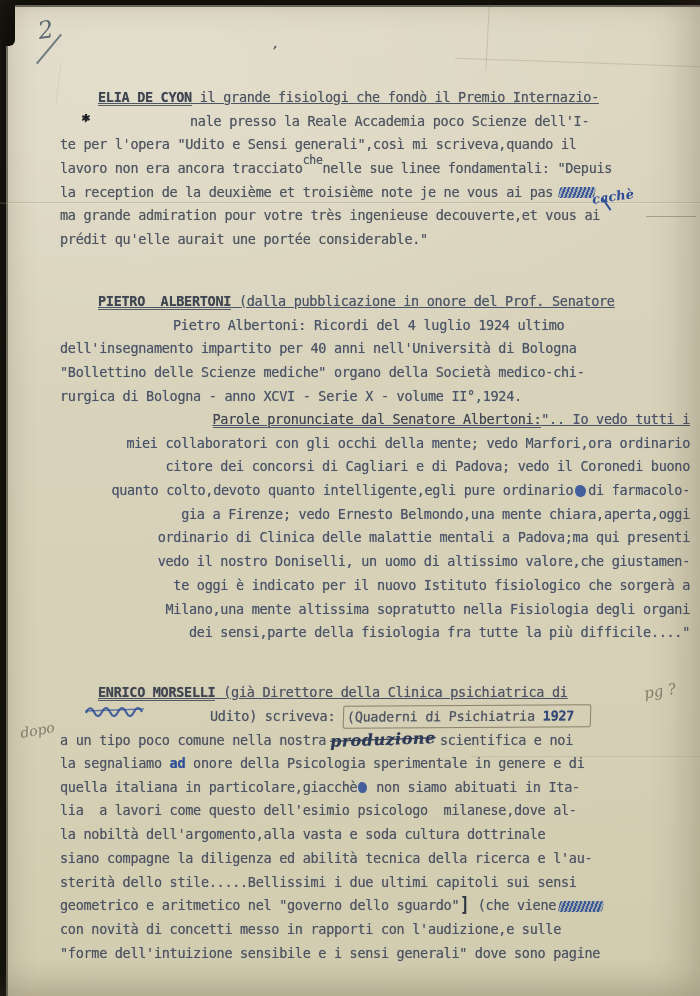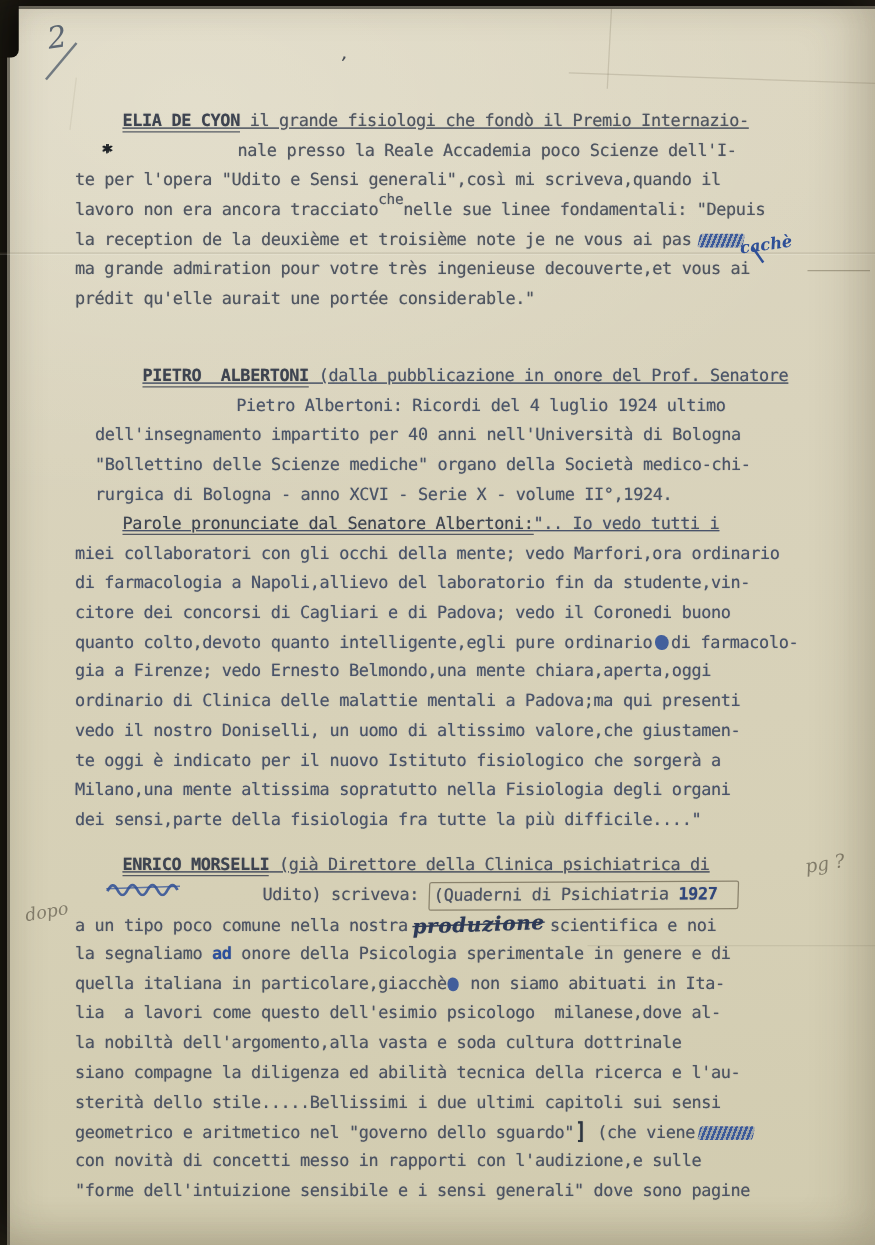--- a/index.html
+++ b/index.html
@@ -16,21 +16,21 @@
     background:linear-gradient(#0c0b09 0 5px, rgba(12,11,9,.55) 5px 7px, transparent 7px);}
   .edge-left{position:absolute;left:0;top:0;width:9px;height:996px;
     background:linear-gradient(90deg,#0c0b09 0 6px, rgba(12,11,9,.5) 6px 8px, transparent 8px);}
   .edge-corner{position:absolute;left:0;top:0;width:15px;height:46px;background:#0c0b09;border-radius:0 0 6px 0;}
   .crease{position:absolute;background:rgba(116,106,84,.22);pointer-events:none;}
   .shine{position:absolute;background:rgba(255,255,250,.32);pointer-events:none;}
 
   .col{position:absolute;left:60px;width:630px;}
   .ln{height:23.7px;line-height:23.7px;font-size:13.5px;letter-spacing:-0.3px;white-space:pre;
       text-shadow:0 0 0.7px rgba(44,54,76,.5);}
-  .p1 .ln{color:#4f5560;} .p2 .ln{color:#4a5468;margin-left:16px;} .p3 .ln{color:#49536a;} .p4 .ln{color:#4c5363;}
+  .p1 .ln{color:#4f5560;} .p2 .ln{color:#4a5468;} .p3 .ln{color:#49536a;text-align:right;} .p4 .ln{color:#4c5363;}
   .ind13{padding-left:13px;} .ind38{padding-left:38px;text-decoration:underline;} .ind113{padding-left:113px;}
   .ind130{padding-left:130px;} .ind150{padding-left:150px;}
   .head{font-weight:bold;color:#3e4450;border-bottom:1.4px solid rgba(62,68,82,.85);}
 
   .ins-up{display:inline-block;transform:translateY(-9px);font-size:11.5px;}
   .blot{display:inline-block;vertical-align:middle;background:#2e4f97;border-radius:45% 55% 50% 50%;opacity:.88;}
   .scratch{display:inline-block;vertical-align:middle;height:11px;border-radius:2px;opacity:.92;
     background:repeating-linear-gradient(100deg,#2e4f97 0 2px, rgba(46,79,151,.30) 2px 4px);
     transform:skewX(-12deg);}
   .hand{font-family:"DejaVu Serif",serif;font-style:italic;}
@@ -103,21 +103,20 @@
     <div class="ln ind38"><span class="head">PIETRO  ALBERTONI</span><span> (dalla pubblicazione in onore del Prof. Senatore</span></div>
     <div class="ln ind113">Pietro Albertoni: Ricordi del 4 luglio 1924 ultimo</div>
     <div class="ln">dell'insegnamento impartito per 40 anni nell'Università di Bologna</div>
     <div class="ln">"Bollettino delle Scienze mediche" organo della Società medico-chi-</div>
     <div class="ln">rurgica di Bologna - anno XCVI - Serie X - volume II°,1924.</div>
   </div>
 
   <div class="col p3" style="top:408px;">
     <div class="ln ind38"><span class="head" style="font-weight:normal;">Parole pronunciate dal Senatore Albertoni:</span><span>".. Io vedo tutti i</span></div>
     <div class="ln">miei collaboratori con gli occhi della mente; vedo Marfori,ora ordinario</div>
-    <div class="ln">di farmacologia a Napoli,allievo del laboratorio fin da studente,vin-</div>
     <div class="ln">citore dei concorsi di Cagliari e di Padova; vedo il Coronedi buono</div>
     <div class="ln"><span>quanto colto,devoto quanto intelligente,egli pure ordinario</span><span class="blot" style="width:11px;height:12px;margin:0 2px;"></span><span>di farmacolo-</span></div>
     <div class="ln">gia a Firenze; vedo Ernesto Belmondo,una mente chiara,aperta,oggi</div>
     <div class="ln">ordinario di Clinica delle malattie mentali a Padova;ma qui presenti</div>
     <div class="ln">vedo il nostro Doniselli, un uomo di altissimo valore,che giustamen-</div>
     <div class="ln">te oggi è indicato per il nuovo Istituto fisiologico che sorgerà a</div>
     <div class="ln">Milano,una mente altissima sopratutto nella Fisiologia degli organi</div>
     <div class="ln">dei sensi,parte della fisiologia fra tutte la più difficile...."</div>
   </div>
 

